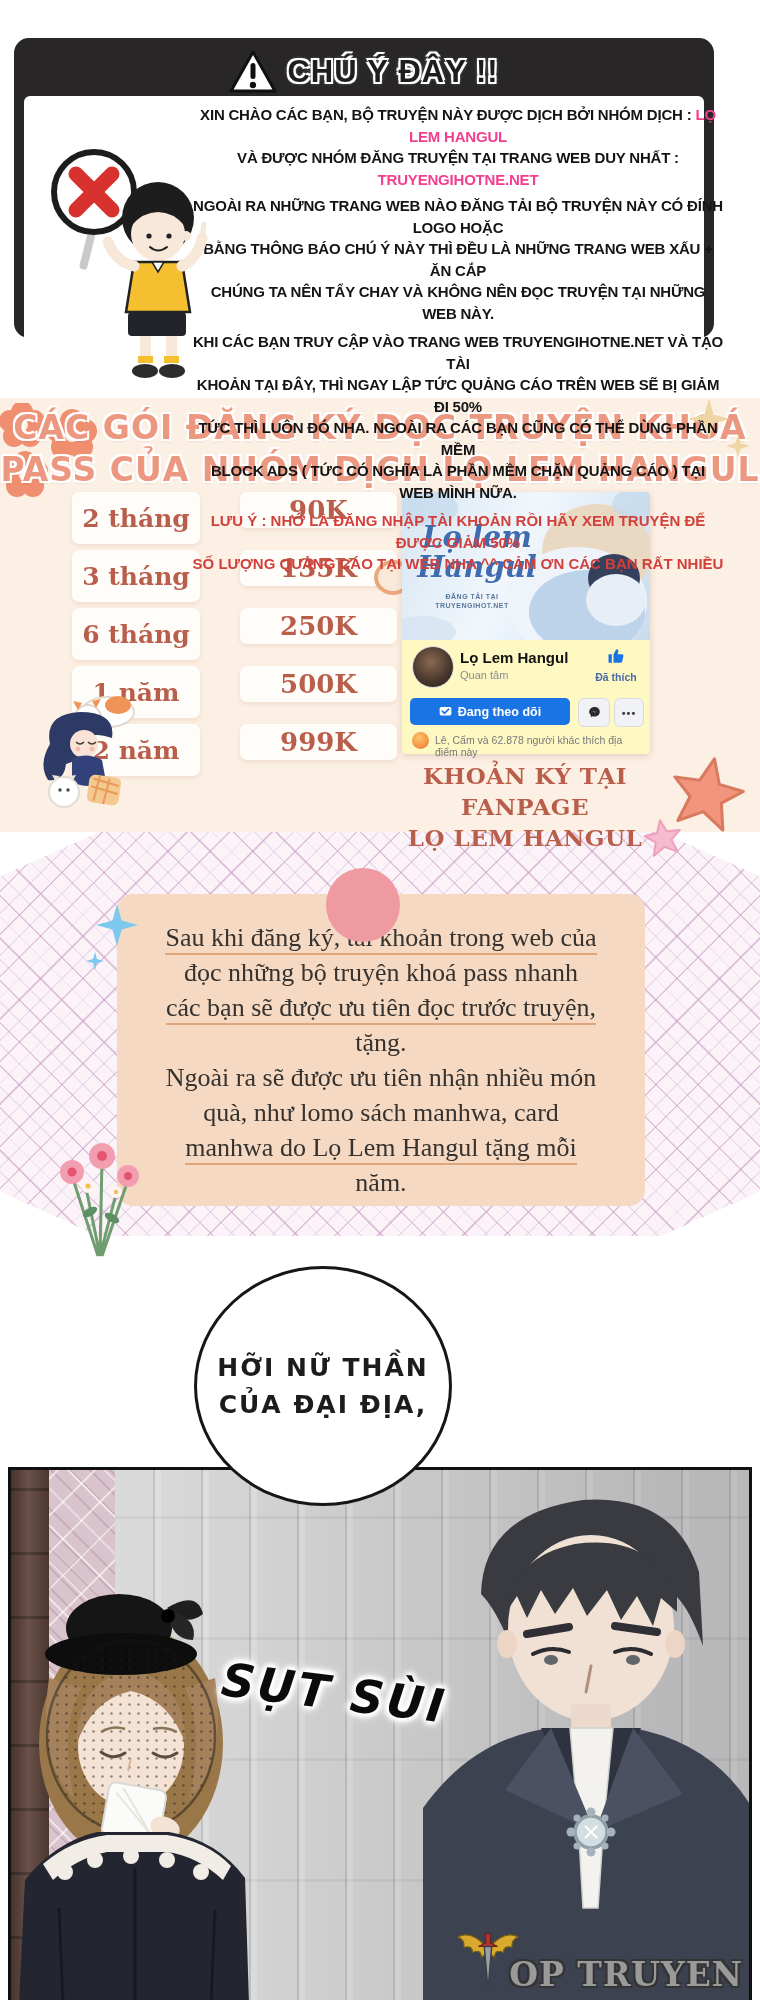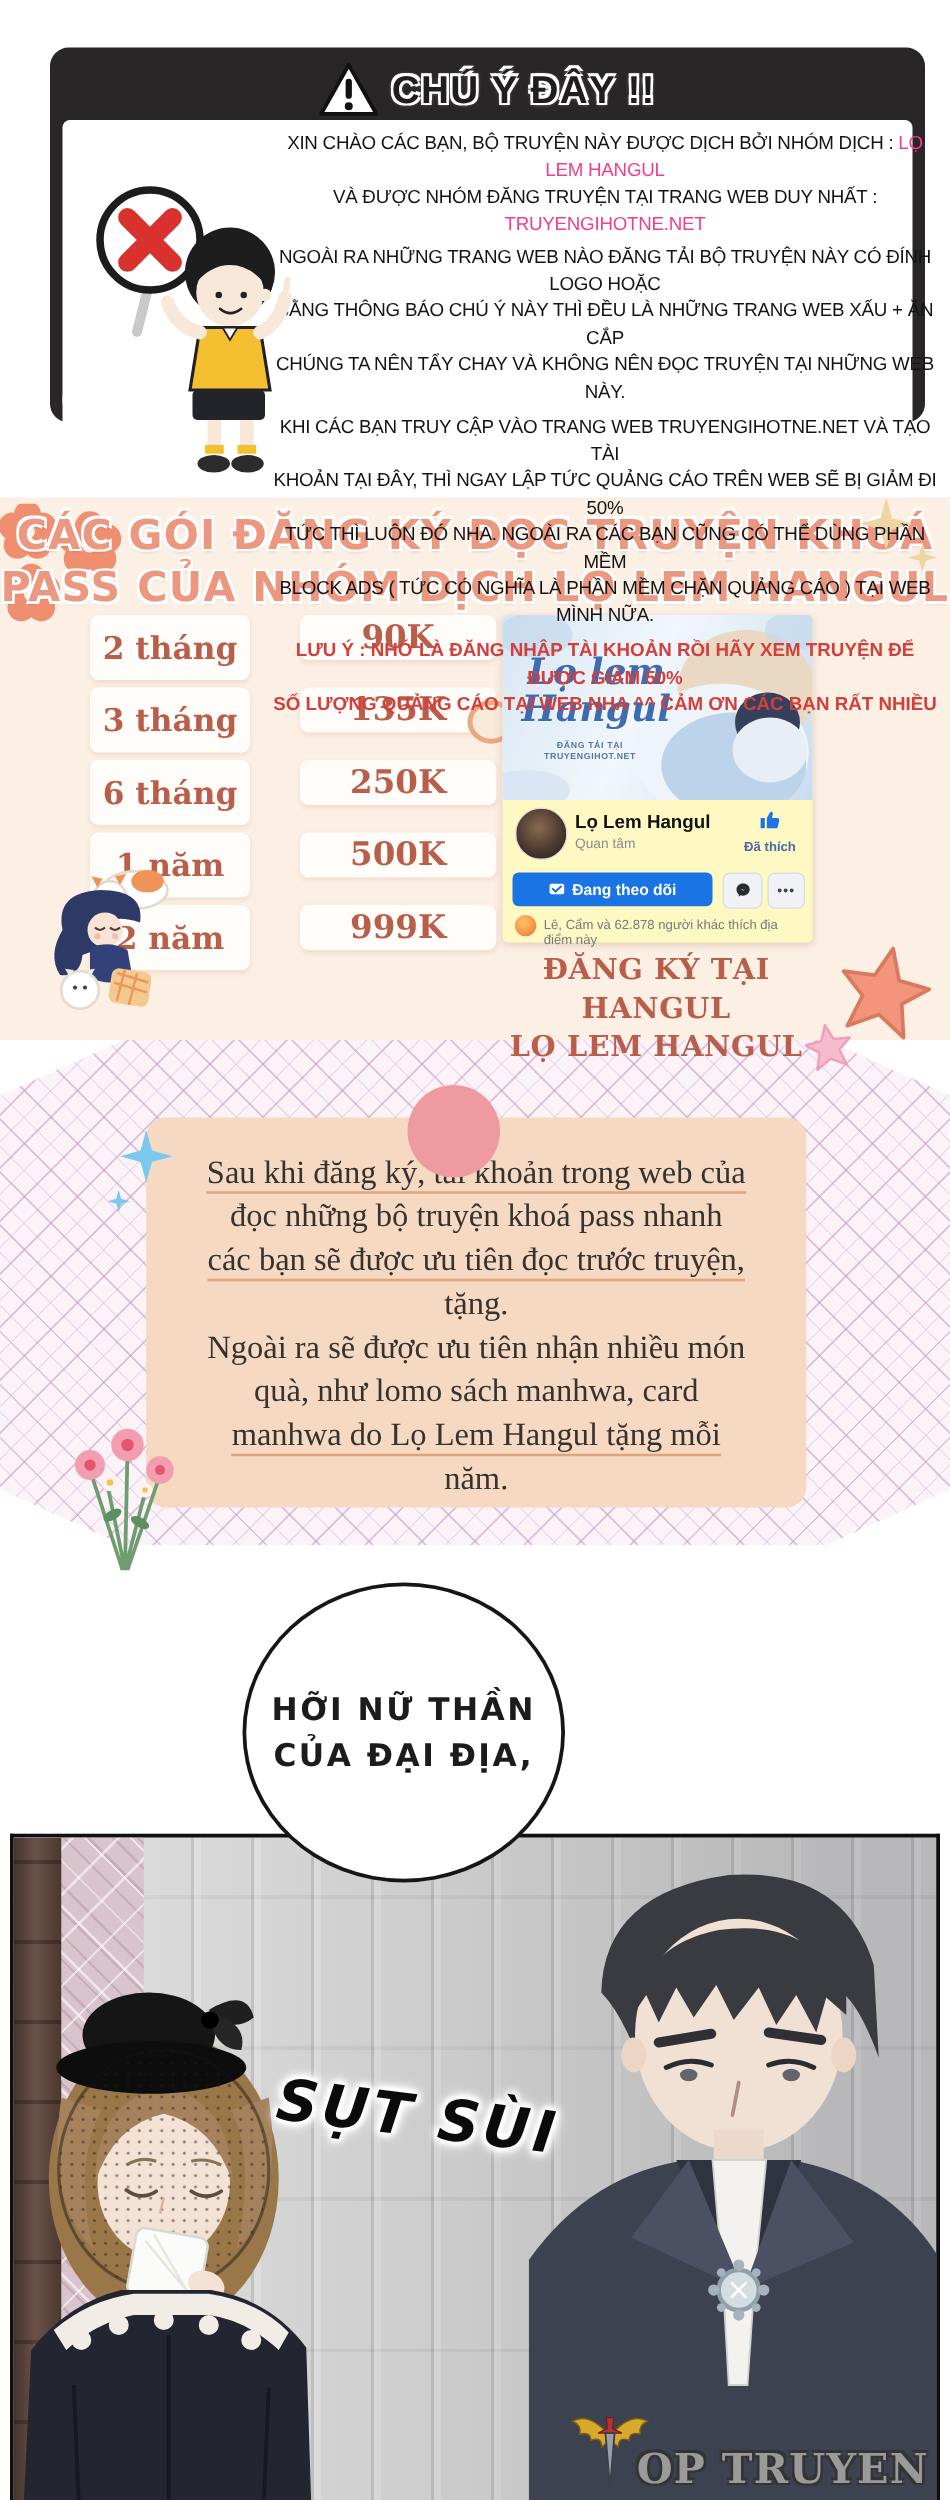--- a/index.html
+++ b/index.html
@@ -1,29 +1,29 @@
 <!DOCTYPE html>
 <html><head>
 <meta charset="utf-8">
 <style>
   html,body{margin:0;padding:0}
   body{width:760px;height:2000px;position:relative;background:#fff;overflow:hidden;
        font-family:"Liberation Sans",sans-serif;}
   .abs{position:absolute}
 
   
-  .notice-box{left:40px;top:38px;width:700px;height:300px;background:#282627;border-radius:15px;z-index:2}
+  .notice-box{left:14px;top:38px;width:700px;height:300px;background:#282627;border-radius:15px;z-index:2}
   .notice-head{left:0;top:8px;width:100%;height:52px;display:flex;align-items:center;justify-content:center;gap:10px}
   .notice-title{font-size:31px;font-weight:900;color:#1f1d1e;letter-spacing:1px;
      text-shadow:-2px -2px 0 #fff,2px -2px 0 #fff,-2px 2px 0 #fff,2px 2px 0 #fff,0 0 4px #fff;}
   .notice-inner{left:10px;top:58px;right:10px;height:284px;background:#fff;border-radius:6px;z-index:1}
   .hazard{left:10px;bottom:8px;right:10px;height:14px;border-radius:0 0 8px 8px;
      background:repeating-linear-gradient(135deg,#f2f2f2 0 13px,#262425 13px 26px)}
   .notice-text{left:178px;top:66px;width:532px;text-align:center;z-index:3}
-  .nline{font-size:15px;font-weight:400;color:#141414;line-height:21.5px;letter-spacing:-0.2px}
+  .nline{font-size:15px;font-weight:700;color:#141414;line-height:21.5px;letter-spacing:-0.2px}
   .nline .hl{color:#f23e8e}
   .nnote{font-size:15px;font-weight:800;color:#d3403c;line-height:21.5px}
   .gap4{height:5px}.gap6{height:7px}
   .boy{left:34px;top:96px;width:175px;height:250px;z-index:4}
 
   
   .cream{left:0;top:398px;width:760px;height:434px;background:#fcefe3;z-index:1}
   .head-bubble{width:100%;text-align:center;font-weight:700;font-size:33px;color:#ec9780;letter-spacing:1px;
      font-family:"DejaVu Sans",sans-serif;
      text-shadow:-2px -2px 0 #fff,2px -2px 0 #fff,-2px 2px 0 #fff,2px 2px 0 #fff,0 3px 2px rgba(0,0,0,.07)}
@@ -264,21 +264,21 @@
         <path fill="#2b2b2b" d="M12 3C7 3 3.5 6.5 3.5 10.8c0 2.4 1.1 4.5 2.9 5.9l-.3 2.8 2.8-1.5c.9.3 1.9.4 3 .4 5 0 8.5-3.5 8.5-7.8S17 3 12 3z"></path>
         <path fill="#fff" d="M6.8 13.2l3.2-3.3 2.2 2.1 3.8-3.6-3.2 3.4-2.1-2.1z"></path>
       </svg>
     </div>
     <div class="abs fb-more">•••</div>
     <div class="abs fb-care"></div>
     <div class="abs fb-likes-text">Lê, Cẩm và 62.878 người khác thích địa điểm này</div>
   </div>
 
   <div class="abs register">
-    <div>ĐĂNG KÝ TẠI HANGUL</div>
+    <div>KHOẢN KÝ TẠI FANPAGE</div>
     <div>LỌ LEM HANGUL</div>
   </div>
 
   <svg class="abs" style="left:668px;top:356px" width="78" height="80" viewBox="0 0 78 80">
     <path d="M39 4 L49 28 L74 30 L55 46 L62 72 L39 58 L16 72 L23 46 L4 30 L29 28 Z" fill="#f2957c" stroke="#d97a5f" stroke-width="3" stroke-linejoin="round" transform="rotate(12 39 40)"></path>
   </svg>
   <svg class="abs" style="left:644px;top:420px" width="38" height="40" viewBox="0 0 38 40">
     <path d="M19 2 L24 14 L37 15 L27 23 L31 36 L19 29 L7 36 L11 23 L1 15 L14 14 Z" fill="#f6bcce" stroke="#eda0bb" stroke-width="2" stroke-linejoin="round" transform="rotate(-10 19 20)"></path>
   </svg>
 

